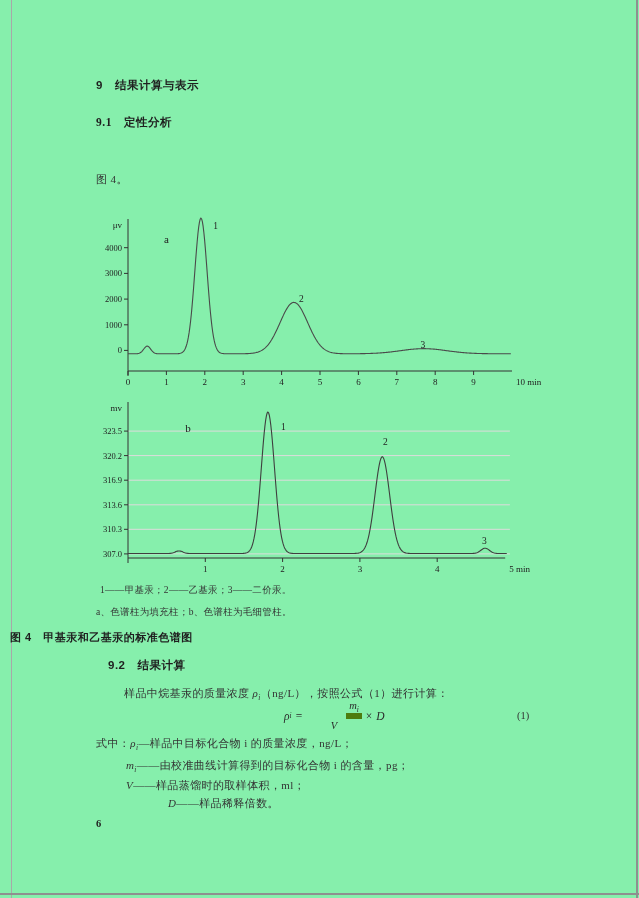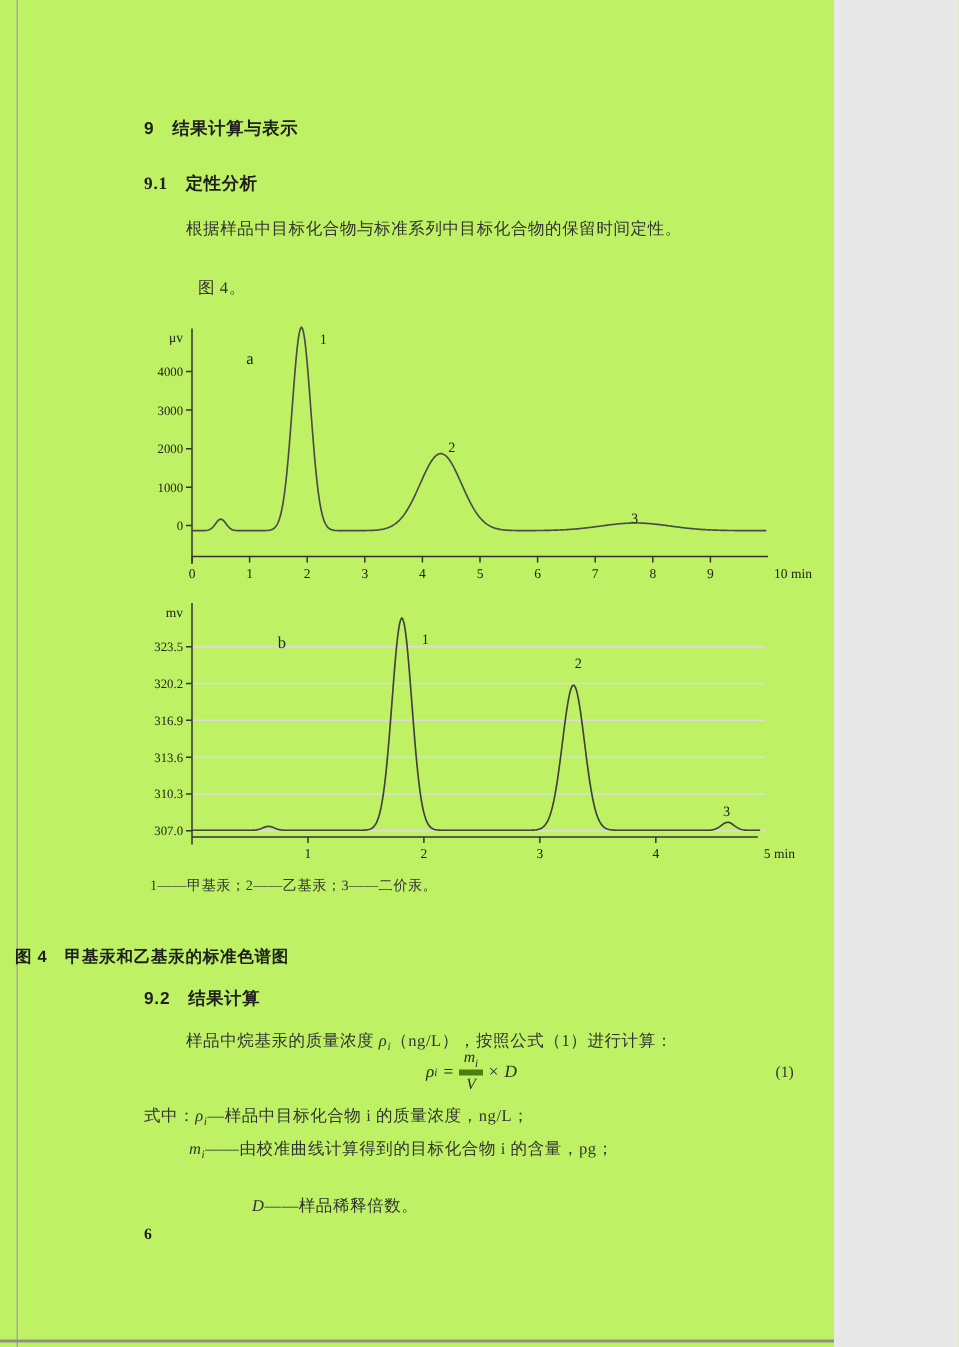--- a/index.html
+++ b/index.html
@@ -1,19 +1,19 @@
 <!DOCTYPE html>
 <html><head>
 <meta charset="utf-8">
 <style>
   html,body{margin:0;padding:0;background:#e8e8e8;}
   .page{
     position:relative;
-    width:556px;height:898px;
-    background:#bef264;
+    width:639px;height:898px;
+    background:#86efac;
     overflow:hidden;
     font-family:"Liberation Serif","DejaVu Serif",serif;
     color:#333;
   }
   .abs{position:absolute;white-space:nowrap;}
   .heading{
     font-family:"Liberation Sans","DejaVu Sans",sans-serif;
     font-weight:bold;font-size:11.5px;color:#1f1f1f;letter-spacing:0.5px;
   }
   .body-text{font-size:11px;color:#333;letter-spacing:0.4px;}
@@ -23,40 +23,39 @@
     font-family:"Liberation Sans","DejaVu Sans",sans-serif;
     font-weight:bold;font-size:11px;color:#1f1f1f;letter-spacing:0.5px;
   }
   .page-number{font-weight:bold;font-size:10.5px;color:#222;}
   .edge{position:absolute;background:#8f8f8f;}
   .it{font-style:italic;}
   sub{font-style:italic;font-size:7.5px;line-height:0;}
   .formula-row{display:flex;align-items:center;font-size:11.5px;color:#2b2b2b;}
   .formula-row .op{margin:0 4px;font-style:normal;}
   .frac{display:inline-block;text-align:center;vertical-align:middle;font-size:10.5px;}
-  .frac .num{display:block;border-bottom:4px solid #4d7c0f;padding:0 3px 1px 3px;line-height:1.1;}
+  .frac .num{display:block;border-bottom:6px solid #4d7c0f;padding:0 3px 1px 3px;line-height:1.1;margin-left:40px;}
   .frac .den{display:block;padding-top:1px;line-height:1.1;}
   .eq-number{font-size:10.5px;color:#333;}
   svg text{font-family:"Liberation Serif","DejaVu Serif",serif;fill:#222;}
 </style>
 </head>
 <body>
 
 <div class="page">
 
   <div class="edge" style="left:11px;top:0;width:1px;height:898px;background:#a8a8a8;"></div>
   <div class="edge" style="left:636px;top:0;width:2px;height:898px;"></div>
   <div class="edge" style="left:0;top:893px;width:639px;height:2px;"></div>
 
   <div class="abs heading" style="left:96px;top:78px;">9　结果计算与表示</div>
 
   <div class="abs heading" style="left:96px;top:115px;font-family:Liberation Serif, serif;">9.1　定性分析</div>
 
-  <div class="abs body-text" style="left:124px;top:145px;">根据样品中目标化合物与标准系列中目标化合物的保留时间定性。</div>
-  <div class="abs body-text" style="left:96px;top:184px;margin-left:36px;">图 4。</div>
+  <div class="abs body-text" style="left:96px;top:172px;">图 4。</div>
 
   <svg id="chart-a" class="abs" style="left:90px;top:210px;" width="460" height="183" viewBox="0 0 460 183">
       <line x1="38" y1="9" x2="38" y2="166" stroke="#333" stroke-width="1"></line>
       <line x1="38" y1="161" x2="422.0" y2="161" stroke="#333" stroke-width="1"></line>
       <line x1="34" y1="140.4" x2="38" y2="140.4" stroke="#333" stroke-width="1"></line>
       <text x="32" y="143.4" text-anchor="end" font-size="8.5">0</text>
       <line x1="34" y1="114.8" x2="38" y2="114.8" stroke="#333" stroke-width="1"></line>
       <text x="32" y="117.8" text-anchor="end" font-size="8.5">1000</text>
       <line x1="34" y1="89.1" x2="38" y2="89.1" stroke="#333" stroke-width="1"></line>
       <text x="32" y="92.1" text-anchor="end" font-size="8.5">2000</text>
@@ -125,24 +124,25 @@
       <text x="347.2" y="179" text-anchor="middle" font-size="9">4</text>
       <text x="419.2" y="179" text-anchor="start" font-size="9">5 min</text>
       <polyline points="38.00,160.53 38.73,160.53 39.46,160.53 40.19,160.53 40.91,160.53 41.64,160.53 42.37,160.53 43.10,160.53 43.83,160.53 44.56,160.53 45.28,160.53 46.01,160.53 46.74,160.53 47.47,160.53 48.20,160.53 48.93,160.53 49.65,160.53 50.38,160.53 51.11,160.53 51.84,160.53 52.57,160.53 53.30,160.53 54.02,160.53 54.75,160.53 55.48,160.53 56.21,160.53 56.94,160.53 57.67,160.53 58.40,160.53 59.12,160.53 59.85,160.53 60.58,160.53 61.31,160.53 62.04,160.53 62.77,160.53 63.49,160.53 64.22,160.53 64.95,160.53 65.68,160.53 66.41,160.53 67.14,160.53 67.86,160.53 68.59,160.53 69.32,160.53 70.05,160.53 70.78,160.53 71.51,160.53 72.23,160.53 72.96,160.53 73.69,160.53 74.42,160.53 75.15,160.53 75.88,160.52 76.61,160.52 77.33,160.51 78.06,160.49 78.79,160.45 79.52,160.41 80.25,160.33 80.98,160.23 81.70,160.10 82.43,159.92 83.16,159.71 83.89,159.45 84.62,159.17 85.35,158.87 86.07,158.58 86.80,158.32 87.53,158.11 88.26,157.98 88.99,157.93 89.72,157.97 90.45,158.10 91.17,158.30 91.90,158.56 92.63,158.85 93.36,159.15 94.09,159.43 94.82,159.69 95.54,159.91 96.27,160.09 97.00,160.22 97.73,160.33 98.46,160.40 99.19,160.45 99.91,160.48 100.64,160.50 101.37,160.52 102.10,160.52 102.83,160.53 103.56,160.53 104.28,160.53 105.01,160.53 105.74,160.53 106.47,160.53 107.20,160.53 107.93,160.53 108.66,160.53 109.38,160.53 110.11,160.53 110.84,160.53 111.57,160.53 112.30,160.53 113.03,160.53 113.75,160.53 114.48,160.53 115.21,160.53 115.94,160.53 116.67,160.53 117.40,160.53 118.12,160.53 118.85,160.53 119.58,160.53 120.31,160.53 121.04,160.53 121.77,160.53 122.49,160.53 123.22,160.53 123.95,160.53 124.68,160.53 125.41,160.53 126.14,160.53 126.87,160.53 127.59,160.53 128.32,160.53 129.05,160.53 129.78,160.53 130.51,160.53 131.24,160.53 131.96,160.53 132.69,160.53 133.42,160.53 134.15,160.53 134.88,160.53 135.61,160.53 136.33,160.53 137.06,160.53 137.79,160.53 138.52,160.53 139.25,160.53 139.98,160.53 140.70,160.53 141.43,160.53 142.16,160.53 142.89,160.53 143.62,160.53 144.35,160.53 145.08,160.53 145.80,160.53 146.53,160.53 147.26,160.53 147.99,160.53 148.72,160.53 149.45,160.52 150.17,160.51 150.90,160.50 151.63,160.49 152.36,160.46 153.09,160.42 153.82,160.36 154.54,160.28 155.27,160.16 156.00,159.99 156.73,159.75 157.46,159.42 158.19,158.97 158.92,158.37 159.64,157.57 160.37,156.52 161.10,155.18 161.83,153.46 162.56,151.32 163.29,148.66 164.01,145.43 164.74,141.56 165.47,136.99 166.20,131.66 166.93,125.57 167.66,118.71 168.38,111.11 169.11,102.84 169.84,94.02 170.57,84.78 171.30,75.32 172.03,65.84 172.75,56.59 173.48,47.83 174.21,39.83 174.94,32.84 175.67,27.09 176.40,22.79 177.13,20.09 177.85,19.08 178.58,19.80 179.31,22.24 180.04,26.29 180.77,31.81 181.50,38.61 182.22,46.47 182.95,55.12 183.68,64.30 184.41,73.76 185.14,83.25 185.87,92.54 186.59,101.44 187.32,109.80 188.05,117.52 188.78,124.50 189.51,130.72 190.24,136.17 190.96,140.86 191.69,144.85 192.42,148.18 193.15,150.92 193.88,153.14 194.61,154.92 195.34,156.33 196.06,157.42 196.79,158.25 197.52,158.89 198.25,159.36 198.98,159.70 199.71,159.95 200.43,160.14 201.16,160.26 201.89,160.35 202.62,160.41 203.35,160.45 204.08,160.48 204.80,160.50 205.53,160.51 206.26,160.52 206.99,160.52 207.72,160.53 208.45,160.53 209.17,160.53 209.90,160.53 210.63,160.53 211.36,160.53 212.09,160.53 212.82,160.53 213.55,160.53 214.27,160.53 215.00,160.53 215.73,160.53 216.46,160.53 217.19,160.53 217.92,160.53 218.64,160.53 219.37,160.53 220.10,160.53 220.83,160.53 221.56,160.53 222.29,160.53 223.01,160.53 223.74,160.53 224.47,160.53 225.20,160.53 225.93,160.53 226.66,160.53 227.39,160.53 228.11,160.53 228.84,160.53 229.57,160.53 230.30,160.53 231.03,160.53 231.76,160.53 232.48,160.53 233.21,160.53 233.94,160.53 234.67,160.53 235.40,160.53 236.13,160.53 236.85,160.53 237.58,160.53 238.31,160.53 239.04,160.53 239.77,160.53 240.50,160.53 241.22,160.53 241.95,160.53 242.68,160.53 243.41,160.53 244.14,160.53 244.87,160.53 245.60,160.53 246.32,160.53 247.05,160.53 247.78,160.53 248.51,160.53 249.24,160.53 249.97,160.53 250.69,160.53 251.42,160.53 252.15,160.53 252.88,160.53 253.61,160.53 254.34,160.53 255.06,160.53 255.79,160.53 256.52,160.53 257.25,160.53 257.98,160.53 258.71,160.53 259.43,160.53 260.16,160.53 260.89,160.52 261.62,160.52 262.35,160.51 263.08,160.50 263.81,160.48 264.53,160.46 265.26,160.42 265.99,160.38 266.72,160.31 267.45,160.22 268.18,160.10 268.90,159.93 269.63,159.71 270.36,159.42 271.09,159.05 271.82,158.57 272.55,157.95 273.27,157.18 274.00,156.22 274.73,155.03 275.46,153.59 276.19,151.86 276.92,149.80 277.64,147.38 278.37,144.58 279.10,141.36 279.83,137.73 280.56,133.67 281.29,129.21 282.02,124.35 282.74,119.15 283.47,113.67 284.20,107.99 284.93,102.18 285.66,96.38 286.39,90.68 287.11,85.23 287.84,80.14 288.57,75.55 289.30,71.58 290.03,68.34 290.76,65.91 291.48,64.36 292.21,63.75 292.94,64.09 293.67,65.37 294.40,67.55 295.13,70.58 295.85,74.35 296.58,78.77 297.31,83.73 298.04,89.09 298.77,94.73 299.50,100.52 300.23,106.33 300.95,112.06 301.68,117.61 302.41,122.90 303.14,127.86 303.87,132.44 304.60,136.61 305.32,140.37 306.05,143.70 306.78,146.62 307.51,149.15 308.24,151.30 308.97,153.13 309.69,154.65 310.42,155.90 311.15,156.92 311.88,157.75 312.61,158.41 313.34,158.92 314.07,159.33 314.79,159.64 315.52,159.88 316.25,160.05 316.98,160.19 317.71,160.29 318.44,160.36 319.16,160.41 319.89,160.45 320.62,160.48 321.35,160.49 322.08,160.51 322.81,160.52 323.53,160.52 324.26,160.53 324.99,160.53 325.72,160.53 326.45,160.53 327.18,160.53 327.90,160.53 328.63,160.53 329.36,160.53 330.09,160.53 330.82,160.53 331.55,160.53 332.28,160.53 333.00,160.53 333.73,160.53 334.46,160.53 335.19,160.53 335.92,160.53 336.65,160.53 337.37,160.53 338.10,160.53 338.83,160.53 339.56,160.53 340.29,160.53 341.02,160.53 341.74,160.53 342.47,160.53 343.20,160.53 343.93,160.53 344.66,160.53 345.39,160.53 346.11,160.53 346.84,160.53 347.57,160.53 348.30,160.53 349.03,160.53 349.76,160.53 350.49,160.53 351.21,160.53 351.94,160.53 352.67,160.53 353.40,160.53 354.13,160.53 354.86,160.53 355.58,160.53 356.31,160.53 357.04,160.53 357.77,160.53 358.50,160.53 359.23,160.53 359.95,160.53 360.68,160.53 361.41,160.53 362.14,160.53 362.87,160.53 363.60,160.53 364.32,160.53 365.05,160.53 365.78,160.53 366.51,160.53 367.24,160.53 367.97,160.53 368.70,160.53 369.42,160.53 370.15,160.53 370.88,160.53 371.61,160.53 372.34,160.53 373.07,160.53 373.79,160.53 374.52,160.53 375.25,160.53 375.98,160.53 376.71,160.53 377.44,160.53 378.16,160.53 378.89,160.53 379.62,160.53 380.35,160.52 381.08,160.51 381.81,160.49 382.54,160.47 383.26,160.42 383.99,160.36 384.72,160.26 385.45,160.13 386.18,159.95 386.91,159.71 387.63,159.40 388.36,159.02 389.09,158.58 389.82,158.07 390.55,157.53 391.28,156.98 392.00,156.44 392.73,155.96 393.46,155.57 394.19,155.30 394.92,155.18 395.65,155.21 396.37,155.40 397.10,155.72 397.83,156.15 398.56,156.66 399.29,157.21 400.02,157.77 400.75,158.29 401.47,158.77 402.20,159.19 402.93,159.54 403.66,159.82 404.39,160.03 405.12,160.19 405.84,160.31 406.57,160.39 407.30,160.44 408.03,160.48 408.76,160.50 409.49,160.51 410.21,160.52 410.94,160.53 411.67,160.53 412.40,160.53 413.13,160.53 413.86,160.53 414.58,160.53 415.31,160.53 416.04,160.53 416.77,160.53" fill="none" stroke="#3f3f3f" stroke-width="1.1"></polyline>
       <text x="95.2" y="38.8" font-size="11">b</text>
       <text x="191.1" y="36.6" font-size="9.5">1</text>
       <text x="293.1" y="52.2" font-size="9.5">2</text>
       <text x="392.0" y="150.9" font-size="9.5">3</text>
     </svg>
 
   <div class="abs note-text" style="left:100px;top:584px;">1——甲基汞；2——乙基汞；3——二价汞。</div>
+  <div class="abs note-text" style="left:96px;top:606px;">a、色谱柱为填充柱；b、色谱柱为毛细管柱。</div>
 
   <div class="abs fig-caption" style="top:630px;">图 4　甲基汞和乙基汞的标准色谱图</div>
 
-  <div class="abs heading" style="left:96px;top:658px;">9.2　结果计算</div>
+  <div class="abs heading" style="left:108px;top:658px;">9.2　结果计算</div>
 
   <div class="abs body-text" style="left:124px;top:686px;">
     <span>样品中烷基汞的质量浓度 </span><span class="it">ρ</span><sub>i</sub><span>（ng/L），按照公式（1）进行计算：</span>
   </div>
 
   <div class="abs formula-row" style="left:284px;top:700px;">
     <span class="it">ρ</span>
       <sub>i</sub>
     <span class="op">=</span>
     <span class="frac">
@@ -153,19 +153,22 @@
     <span class="it">D</span>
   </div>
   <div class="abs eq-number" style="left:517px;top:710px;">(1)</div>
 
   <div class="abs body-text" style="left:96px;top:736px;">
     <span>式中：</span><span class="it">ρ</span><sub>i</sub><span>—</span><span>样品中目标化合物 i 的质量浓度，ng/L；</span>
   </div>
   <div class="abs body-text" style="left:126px;top:758px;">
     <span class="it">m</span><sub>i</sub><span>——</span><span>由校准曲线计算得到的目标化合物 i 的含量，pg；</span>
   </div>
+  <div class="abs body-text" style="left:126px;top:778px;">
+    <span class="it">V</span><sub></sub><span>——</span><span>样品蒸馏时的取样体积，ml；</span>
+  </div>
   <div class="abs body-text" style="left:126px;top:796px;margin-left:42px;">
     <span class="it">D</span><sub></sub><span>——</span><span>样品稀释倍数。</span>
   </div>
 
   <div class="abs page-number" style="left:96px;top:818px;">6</div>
 
 </div>
 
 </body></html>

